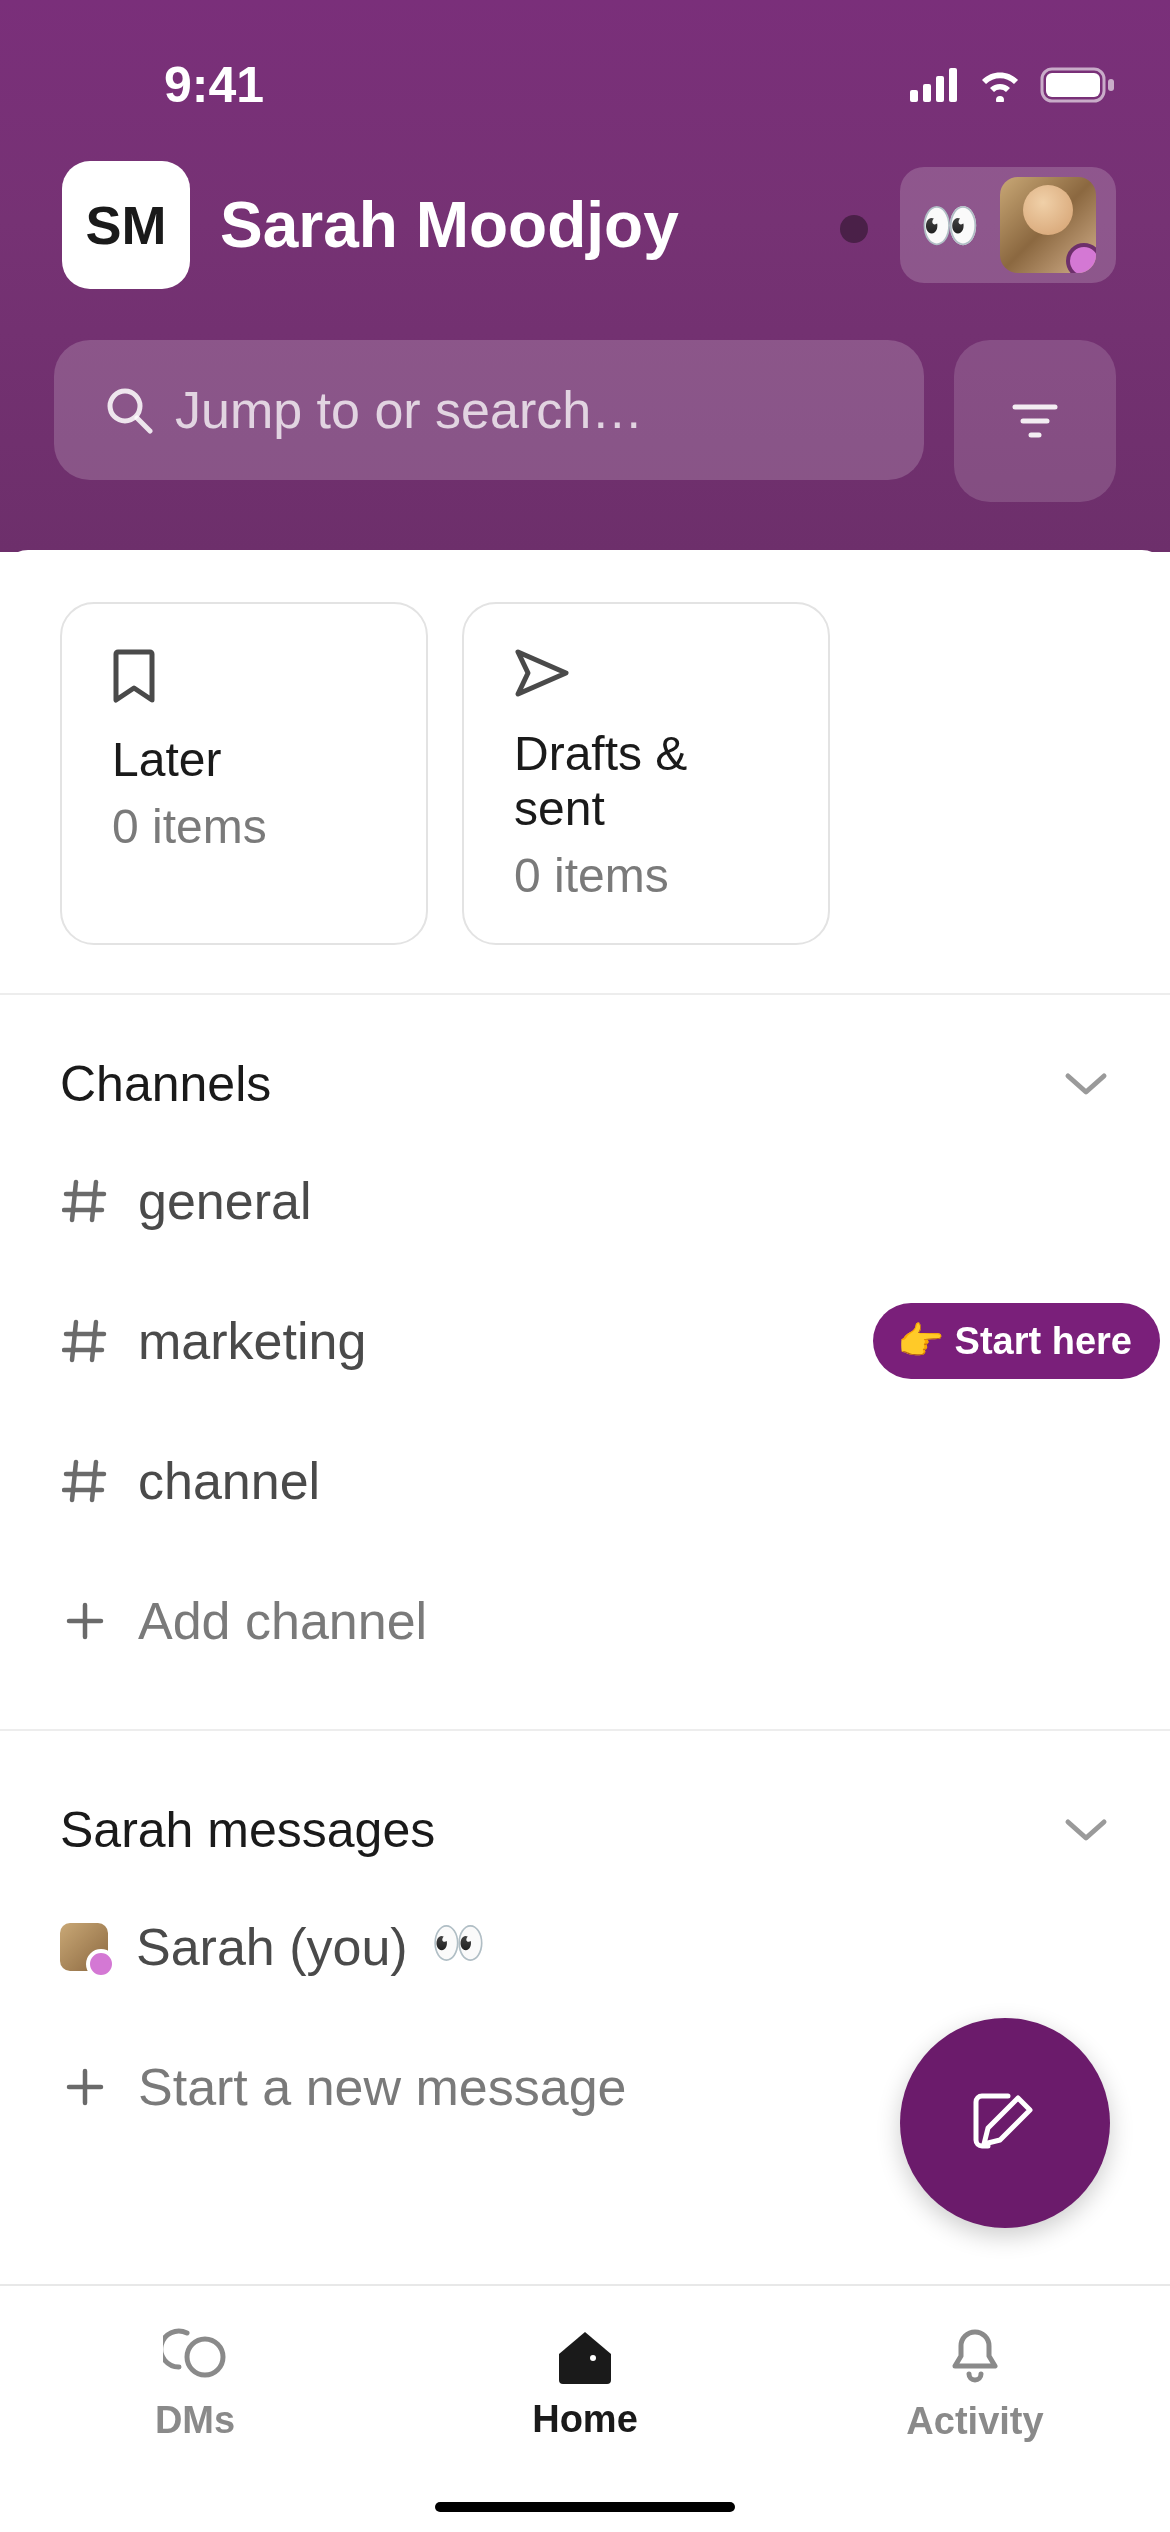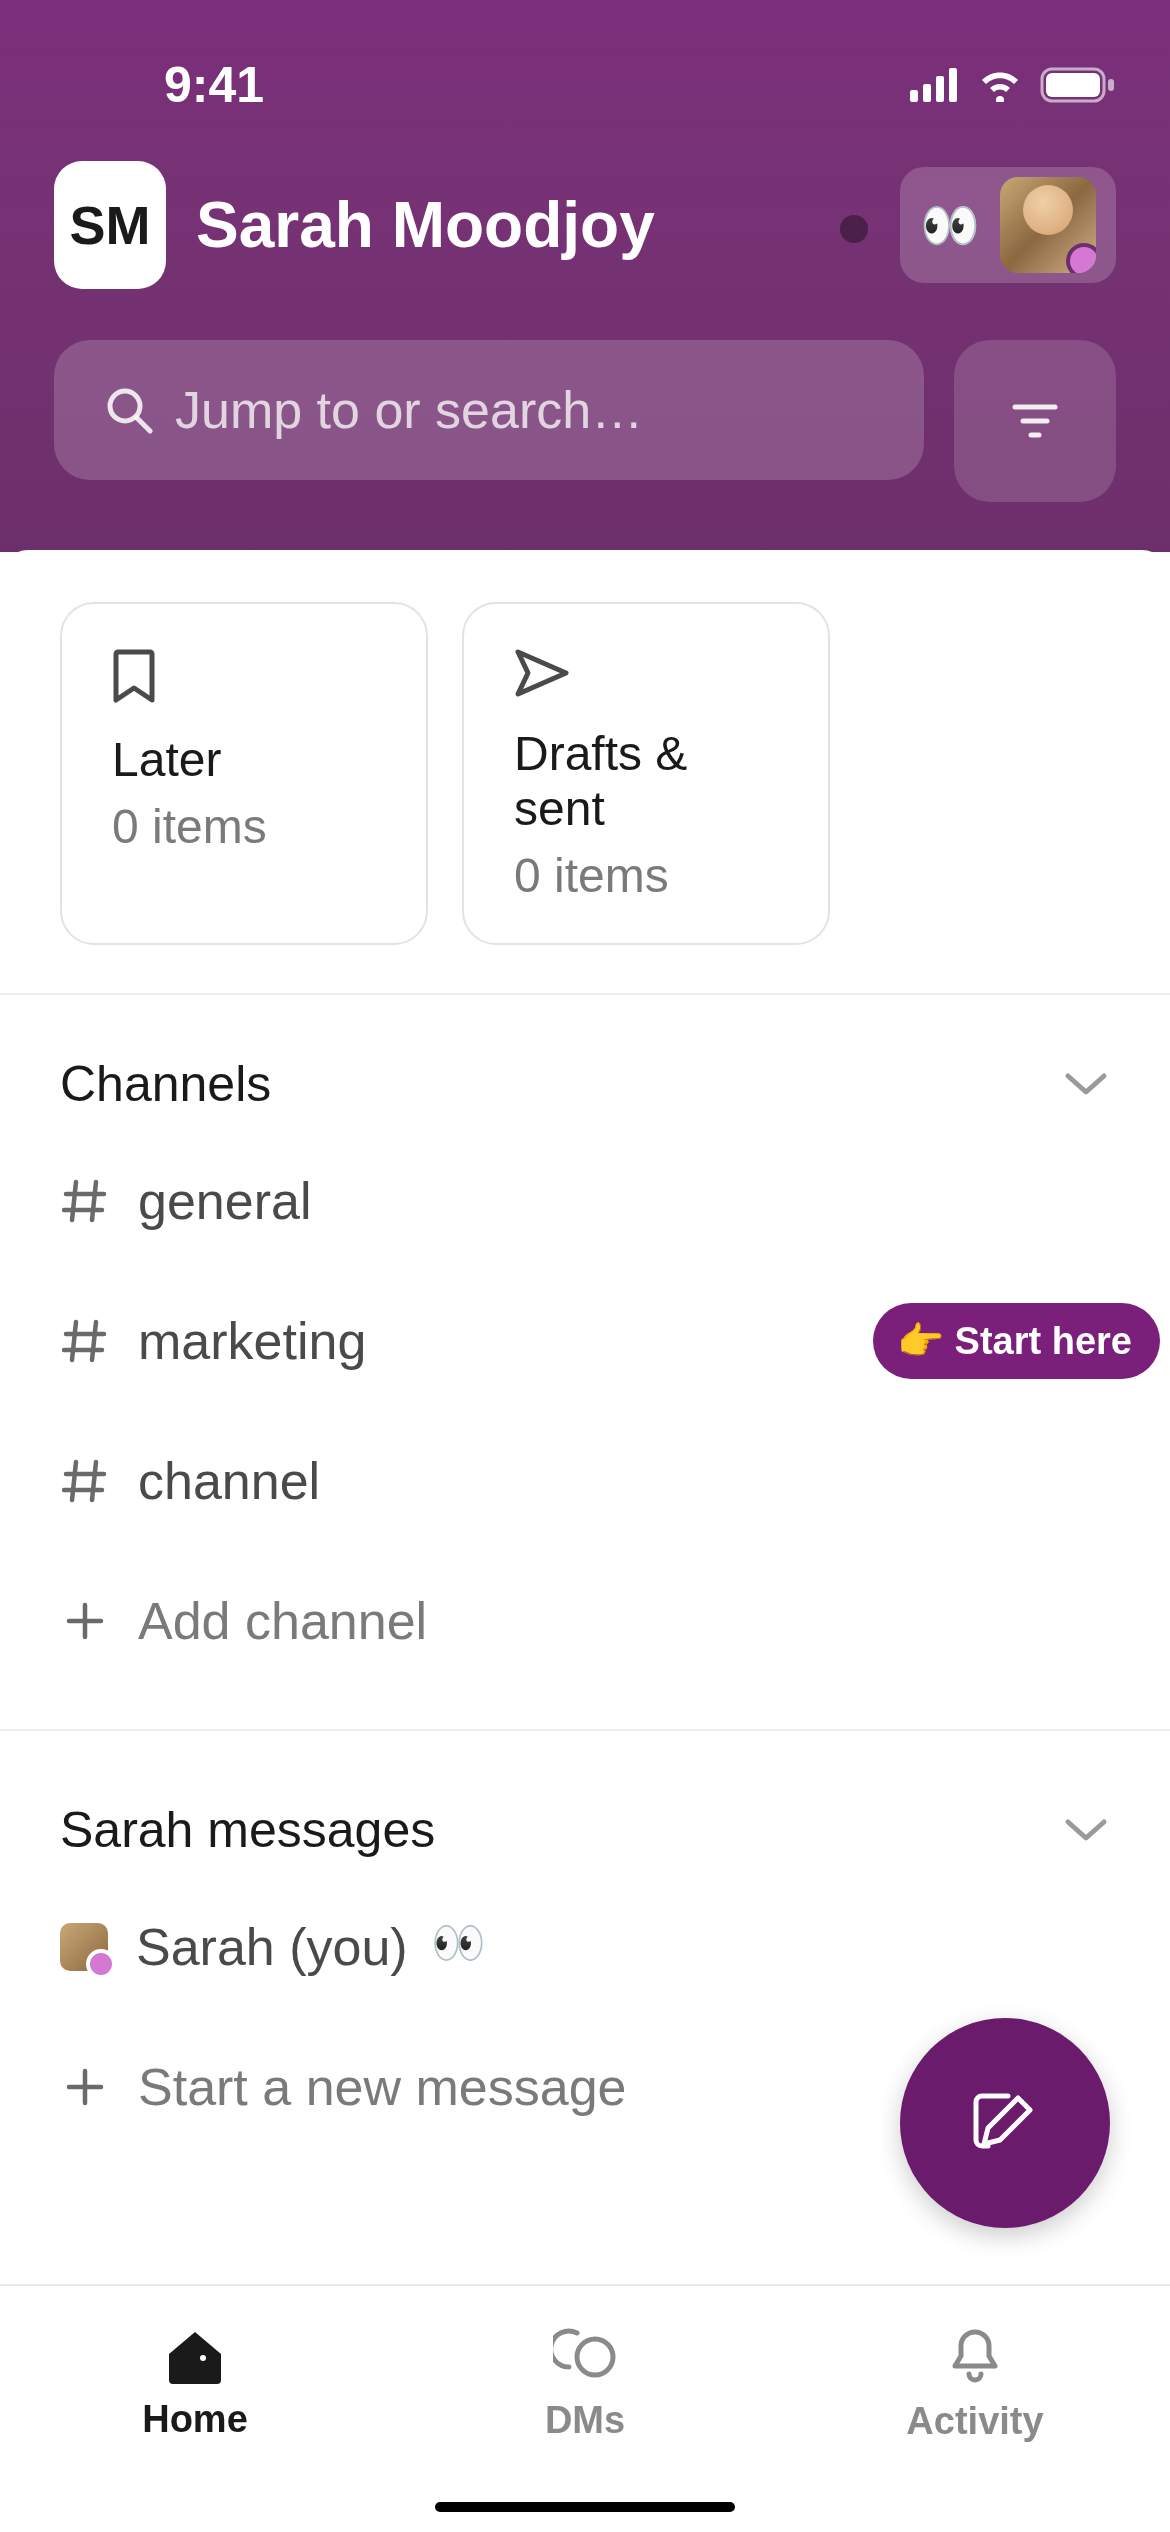--- a/index.html
+++ b/index.html
@@ -23,30 +23,31 @@
     .status-right { display: flex; gap: 16px; align-items: center; }
     
     .workspace-row {
       display: flex;
       align-items: center;
       gap: 30px;
       height: 130px;
       margin-top: 20px;
     }
     .workspace-badge {
-      width: 112px;
+      width: 128px;
       height: 128px;
       background: #fff;
       border-radius: 28px;
       display: flex;
       align-items: center;
       justify-content: center;
       font-size: 54px;
       font-weight: 700;
       color: #1a1a1a;
+      margin-left: 8px;
     }
     .workspace-name { color: #fff; font-size: 64px; font-weight: 700; flex: 1; }
     .presence-dot {
       width: 28px; height: 28px; border-radius: 50%; background: #4a2048;
       position: absolute; left: 840px; top: 215px;
     }
     .status-emoji-pill {
       background: rgba(255,255,255,0.18);
       border-radius: 24px;
       height: 116px;
@@ -410,40 +411,40 @@
     <svg width="70" height="70" viewBox="0 0 70 70">
         <g fill="none" stroke="#fff" stroke-width="5" stroke-linecap="round" stroke-linejoin="round">
           <path d="M48 10 l12 12 l-30 30 l-16 4 l4-16 z"></path>
           <path d="M18 58 h-6 a6 6 0 0 1 -6 -6 v-38 a6 6 0 0 1 6 -6 h26"></path>
         </g>
       </svg>
   </span>
 </div>
 
 <div class="tabbar">
+  <div class="tab">
+    <span>
+      <svg width="64" height="58" viewBox="0 0 64 58">
+          <path d="M24 6 a18 18 0 1 0 -8 34 l-8�8 l8-8" fill="none" stroke="#8a8a8a" stroke-width="5" stroke-linecap="round"></path>
+          <circle cx="42" cy="30" r="18" fill="none" stroke="#8a8a8a" stroke-width="5"></circle>
+        </svg>
+    </span>
+    <span class="tab-label">DMs</span>
+  </div>
   <div class="tab active">
     <span>
       <svg width="60" height="56" viewBox="0 0 60 56">
           <path d="M30 4 L56 26 v26 a4 4 0 0 1-4 4 h-44 a4 4 0 0 1-4-4 v-26 z" fill="#1a1a1a"></path>
           <circle cx="38" cy="30" r="3" fill="#fff"></circle>
         </svg>
     </span>
     <span class="tab-label">Home</span>
   </div>
   <div class="tab">
     <span>
-      <svg width="64" height="58" viewBox="0 0 64 58">
-          <path d="M24 6 a18 18 0 1 0 -8 34 l-8�8 l8-8" fill="none" stroke="#8a8a8a" stroke-width="5" stroke-linecap="round"></path>
-          <circle cx="42" cy="30" r="18" fill="none" stroke="#8a8a8a" stroke-width="5"></circle>
-        </svg>
-    </span>
-    <span class="tab-label">DMs</span>
-  </div>
-  <div class="tab">
-    <span>
       <svg width="56" height="60" viewBox="0 0 56 60">
           <path d="M28 6 a14 14 0 0 1 14 14 v10 l6 10 h-40 l6-10 v-10 a14 14 0 0 1 14-14 z" fill="none" stroke="#8a8a8a" stroke-width="5" stroke-linejoin="round"></path>
           <path d="M22 48 a6 6 0 0 0 12 0" fill="none" stroke="#8a8a8a" stroke-width="5" stroke-linecap="round"></path>
         </svg>
     </span>
     <span class="tab-label">Activity</span>
   </div>
 </div>
 
 <div class="home-indicator"></div>

